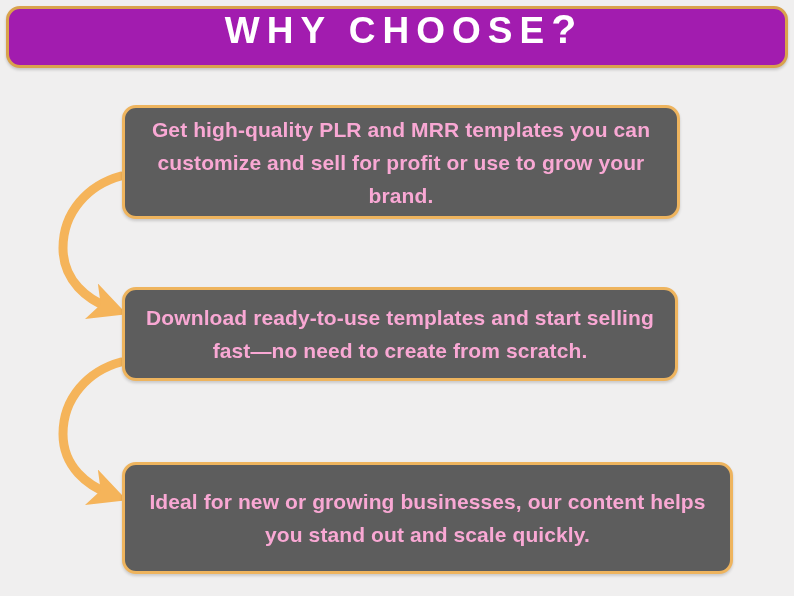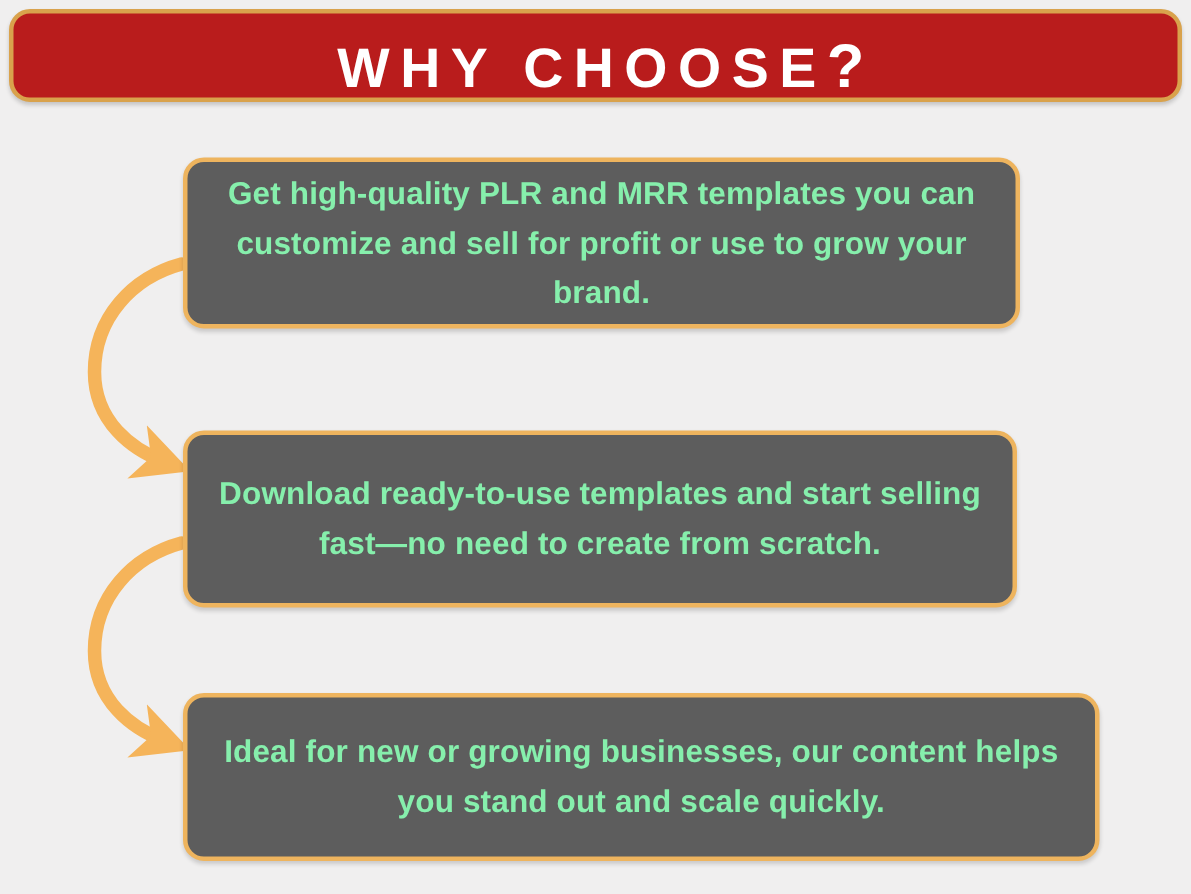--- a/index.html
+++ b/index.html
@@ -22,26 +22,26 @@
   }
 
   
   .header-bar {
     position: absolute;
     left: 6px;
     top: 6px;
     width: 782px;
     height: 62px;
     box-sizing: border-box;
-    background: #b91c1c;
+    background: #a21caf;
     border: 3px solid #d9a košt;
     border: 3px solid #d9a24c;
     border-radius: 14px;
     display: flex;
-    align-items: flex-end;
+    align-items: flex-start;
     justify-content: center;
     box-shadow: 0 2px 3px rgba(0,0,0,0.18);
   }
   .header-title {
     color: #ffffff;
     font-size: 37px;
     font-weight: bold;
     letter-spacing: 7px;
     line-height: 1;
     white-space: pre;
@@ -59,31 +59,31 @@
     background: #5d5d5d;
     border: 3px solid #eeb45e;
     border-radius: 14px;
     display: flex;
     align-items: center;
     justify-content: center;
     box-shadow: 0 2px 3px rgba(0,0,0,0.16);
     z-index: 3;
   }
   .card-text {
-    color: #86efac;
+    color: #f9a8d4;
     font-size: 21px;
     font-weight: bold;
     line-height: 33px;
     text-align: center;
     padding: 0 14px;
     letter-spacing: 0.1px;
   }
 
   #card-1 { left: 122px; top: 105px;  width: 558px; height: 114px; }
-  #card-2 { left: 122px; top: 287px;  width: 556px; height: 118px; }
+  #card-2 { left: 122px; top: 287px;  width: 556px; height: 94px; }
   #card-3 { left: 122px; top: 462px;  width: 611px; height: 112px; }
 
   
   .arrows {
     position: absolute;
     left: 0;
     top: 0;
     width: 794px;
     height: 596px;
     z-index: 2;

